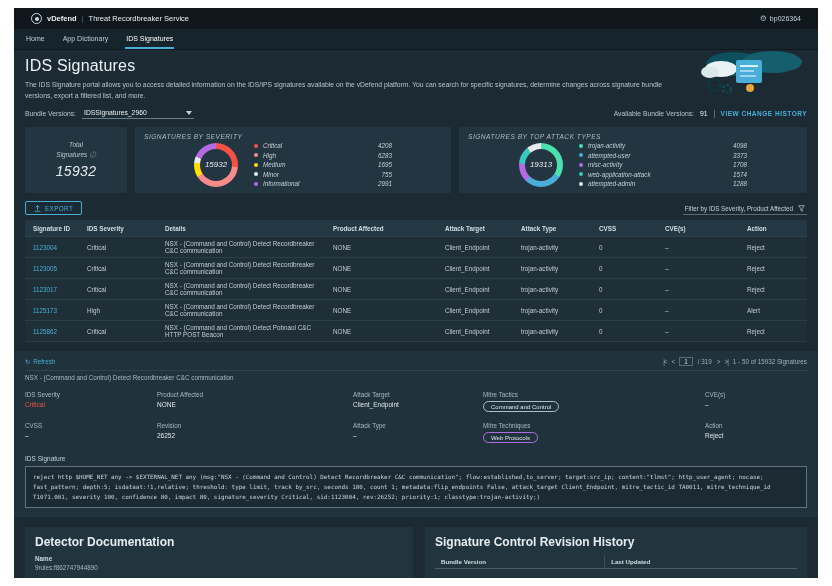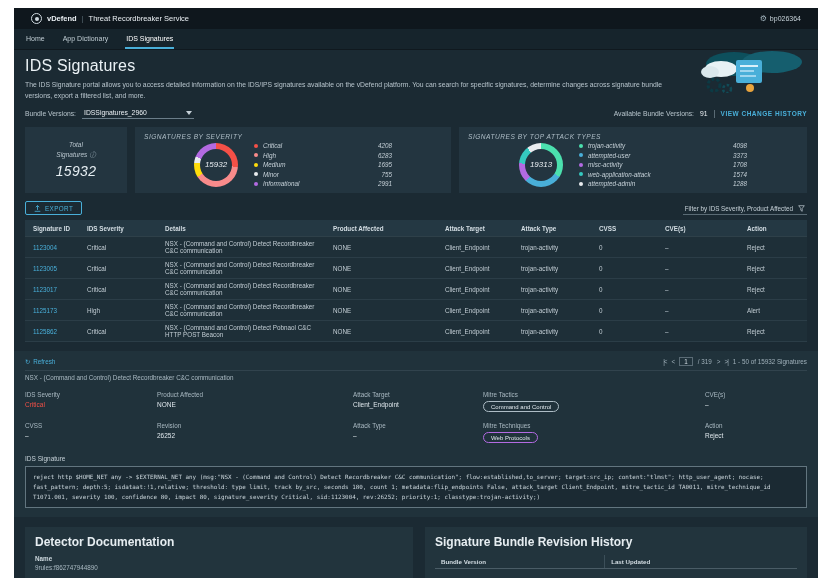--- a/index.html
+++ b/index.html
@@ -389,21 +389,21 @@
   </section>
 
   <div class="bottom">
     <div class="panel doc">
       <div class="panel-title">Detector Documentation</div>
       <div class="doclabel">Name</div>
       <div class="docvalue">9rules:f862747944890</div>
 
     </div>
     <div class="panel hist">
-      <div class="panel-title" style="margin-bottom:6px;">Signature Bundle Revision History</div>
+      <div class="panel-title" style="margin-bottom:6px;">Signature Control Revision History</div>
       <div class="hrow hhead">
           <div class="hc1">Bundle Version</div>
           <div class="hc2">Last Updated</div>
         </div>
 
     </div>
   </div>
 
 </div>
 

